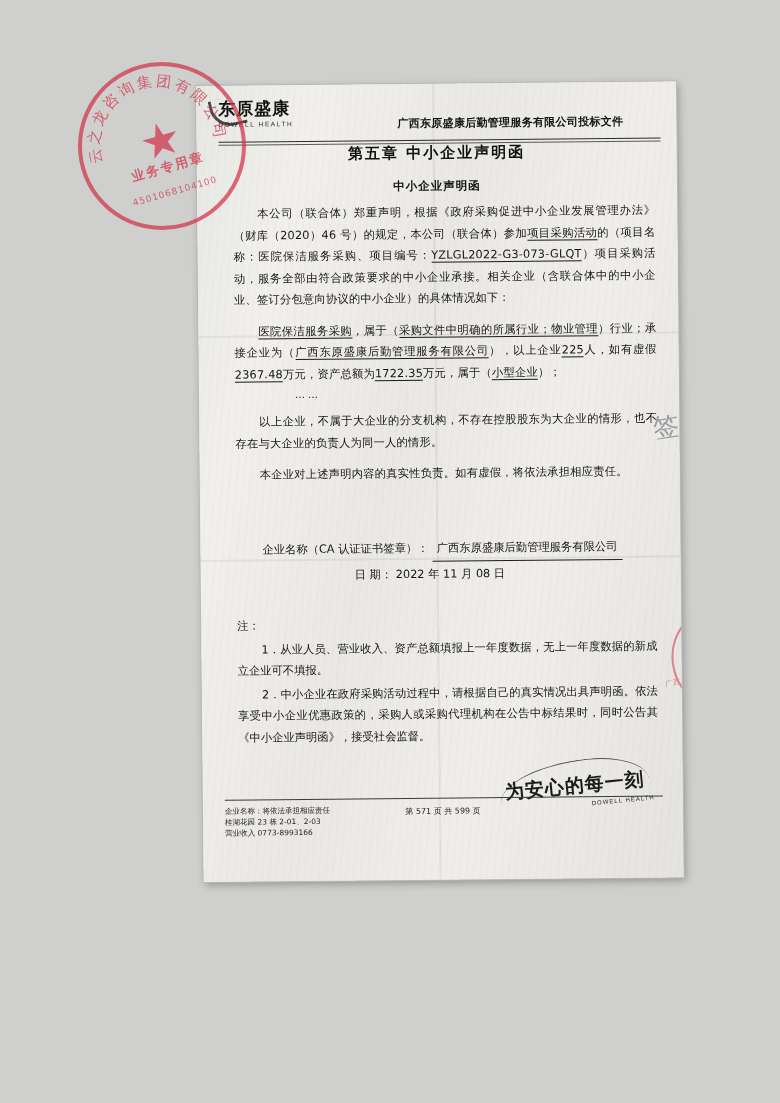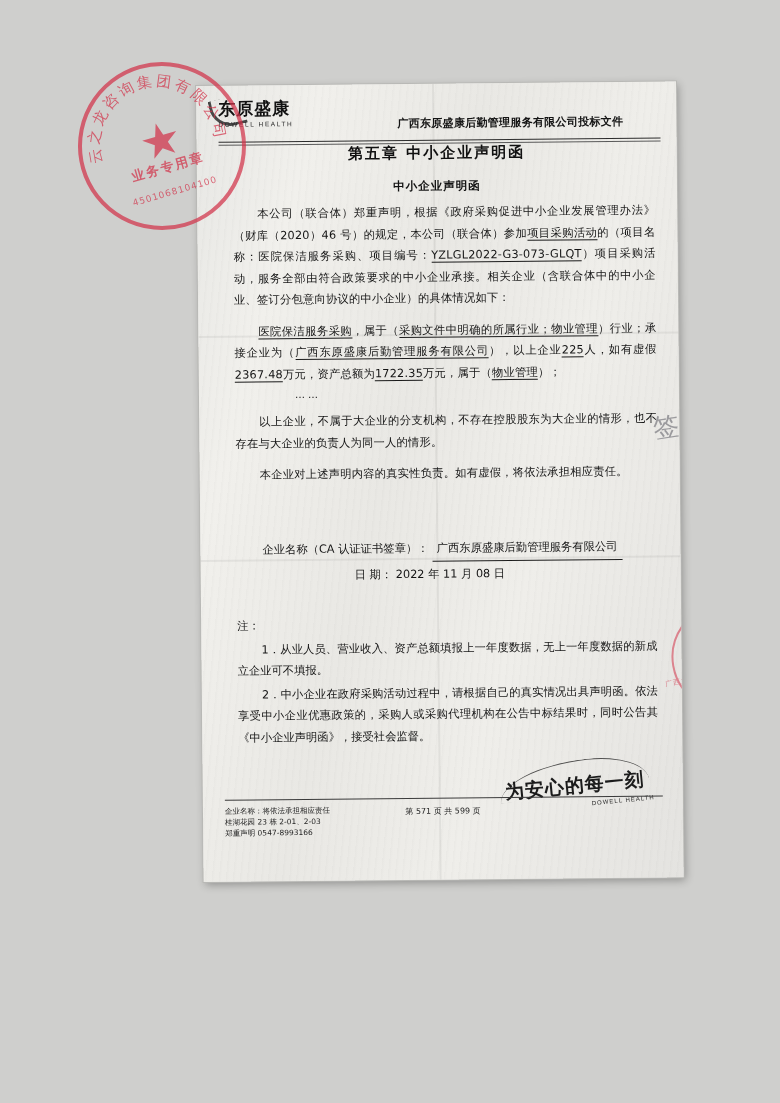--- a/index.html
+++ b/index.html
@@ -184,21 +184,21 @@
 
   <div class="chapter">第五章 中小企业声明函</div>
   <div class="doc-title">中小企业声明函</div>
 
   <div class="body">
     <p class="p indent">
       <span>本公司（联合体）郑重声明，根据</span><span>《政府采购促进中小企业发展管理办法》</span><span>（财库（2020）46 号）的规定，本公司（联合体）参加</span><span class="u">项目采购活动</span><span>的（项目名称：医院保洁服务采购、项目编号：</span><span class="u">YZLGL2022-G3-073-GLQT</span><span>）项目采购活动，服务全部由符合政策要求的中小企业承接。相关企业（含联合体中的中小企业、签订分包意向协议的中小企业）的具体情况如下：</span>
     </p>
     <div class="gap"></div>
     <p class="p indent">
-      <span class="u">医院保洁服务采购</span><span>，属于（</span><span class="u">采购文件中明确的所属行业；物业管理</span><span>）行业；承接企业为（</span><span class="u">广西东原盛康后勤管理服务有限公司</span><span>），以上企业</span><span class="u">225</span><span>人，如有虚假</span><span class="u">2367.48</span><span>万元，资产总额为</span><span class="u">1722.35</span><span>万元，属于（</span><span class="u">物业管理</span><span>）；</span>
+      <span class="u">医院保洁服务采购</span><span>，属于（</span><span class="u">采购文件中明确的所属行业；物业管理</span><span>）行业；承接企业为（</span><span class="u">广西东原盛康后勤管理服务有限公司</span><span>），以上企业</span><span class="u">225</span><span>人，如有虚假</span><span class="u">2367.48</span><span>万元，资产总额为</span><span class="u">1722.35</span><span>万元，属于（</span><span class="u">小型企业</span><span>）；</span>
     </p>
     <span class="dots">……</span>
     <div class="gap"></div>
     <p class="p indent">以上企业，不属于大企业的分支机构，不存在控股股东为大企业的情形，也不存在与大企业的负责人为同一人的情形。</p>
     <div class="gap"></div>
     <p class="p indent">本企业对上述声明内容的真实性负责。如有虚假，将依法承担相应责任。</p>
   </div>
 
   <div class="sig">
     <div>
@@ -223,22 +223,22 @@
     <div class="en">DOWELL HEALTH</div>
   </div>
 
   <div class="foot-rule"></div>
   <div class="foot-left">
     <div>
       <span>企业名称：</span><span>将依法承担相应责任</span>
     </div>
     <div>桂湖花园 23 栋 2-01、2-03</div>
     <div>
-      <span>郑重声明</span>
-      <span>0547-8993166</span>
+      <span>营业收入</span>
+      <span>0773-8993166</span>
     </div>
   </div>
   <div class="foot-center">第 571 页 共 599 页</div>
 
   <div class="stamp-ca">
 
     <div class="txt">广西东原盛康后勤管理服务有限公司</div>
   </div>
 
   <div class="signature-hand">签名</div>

